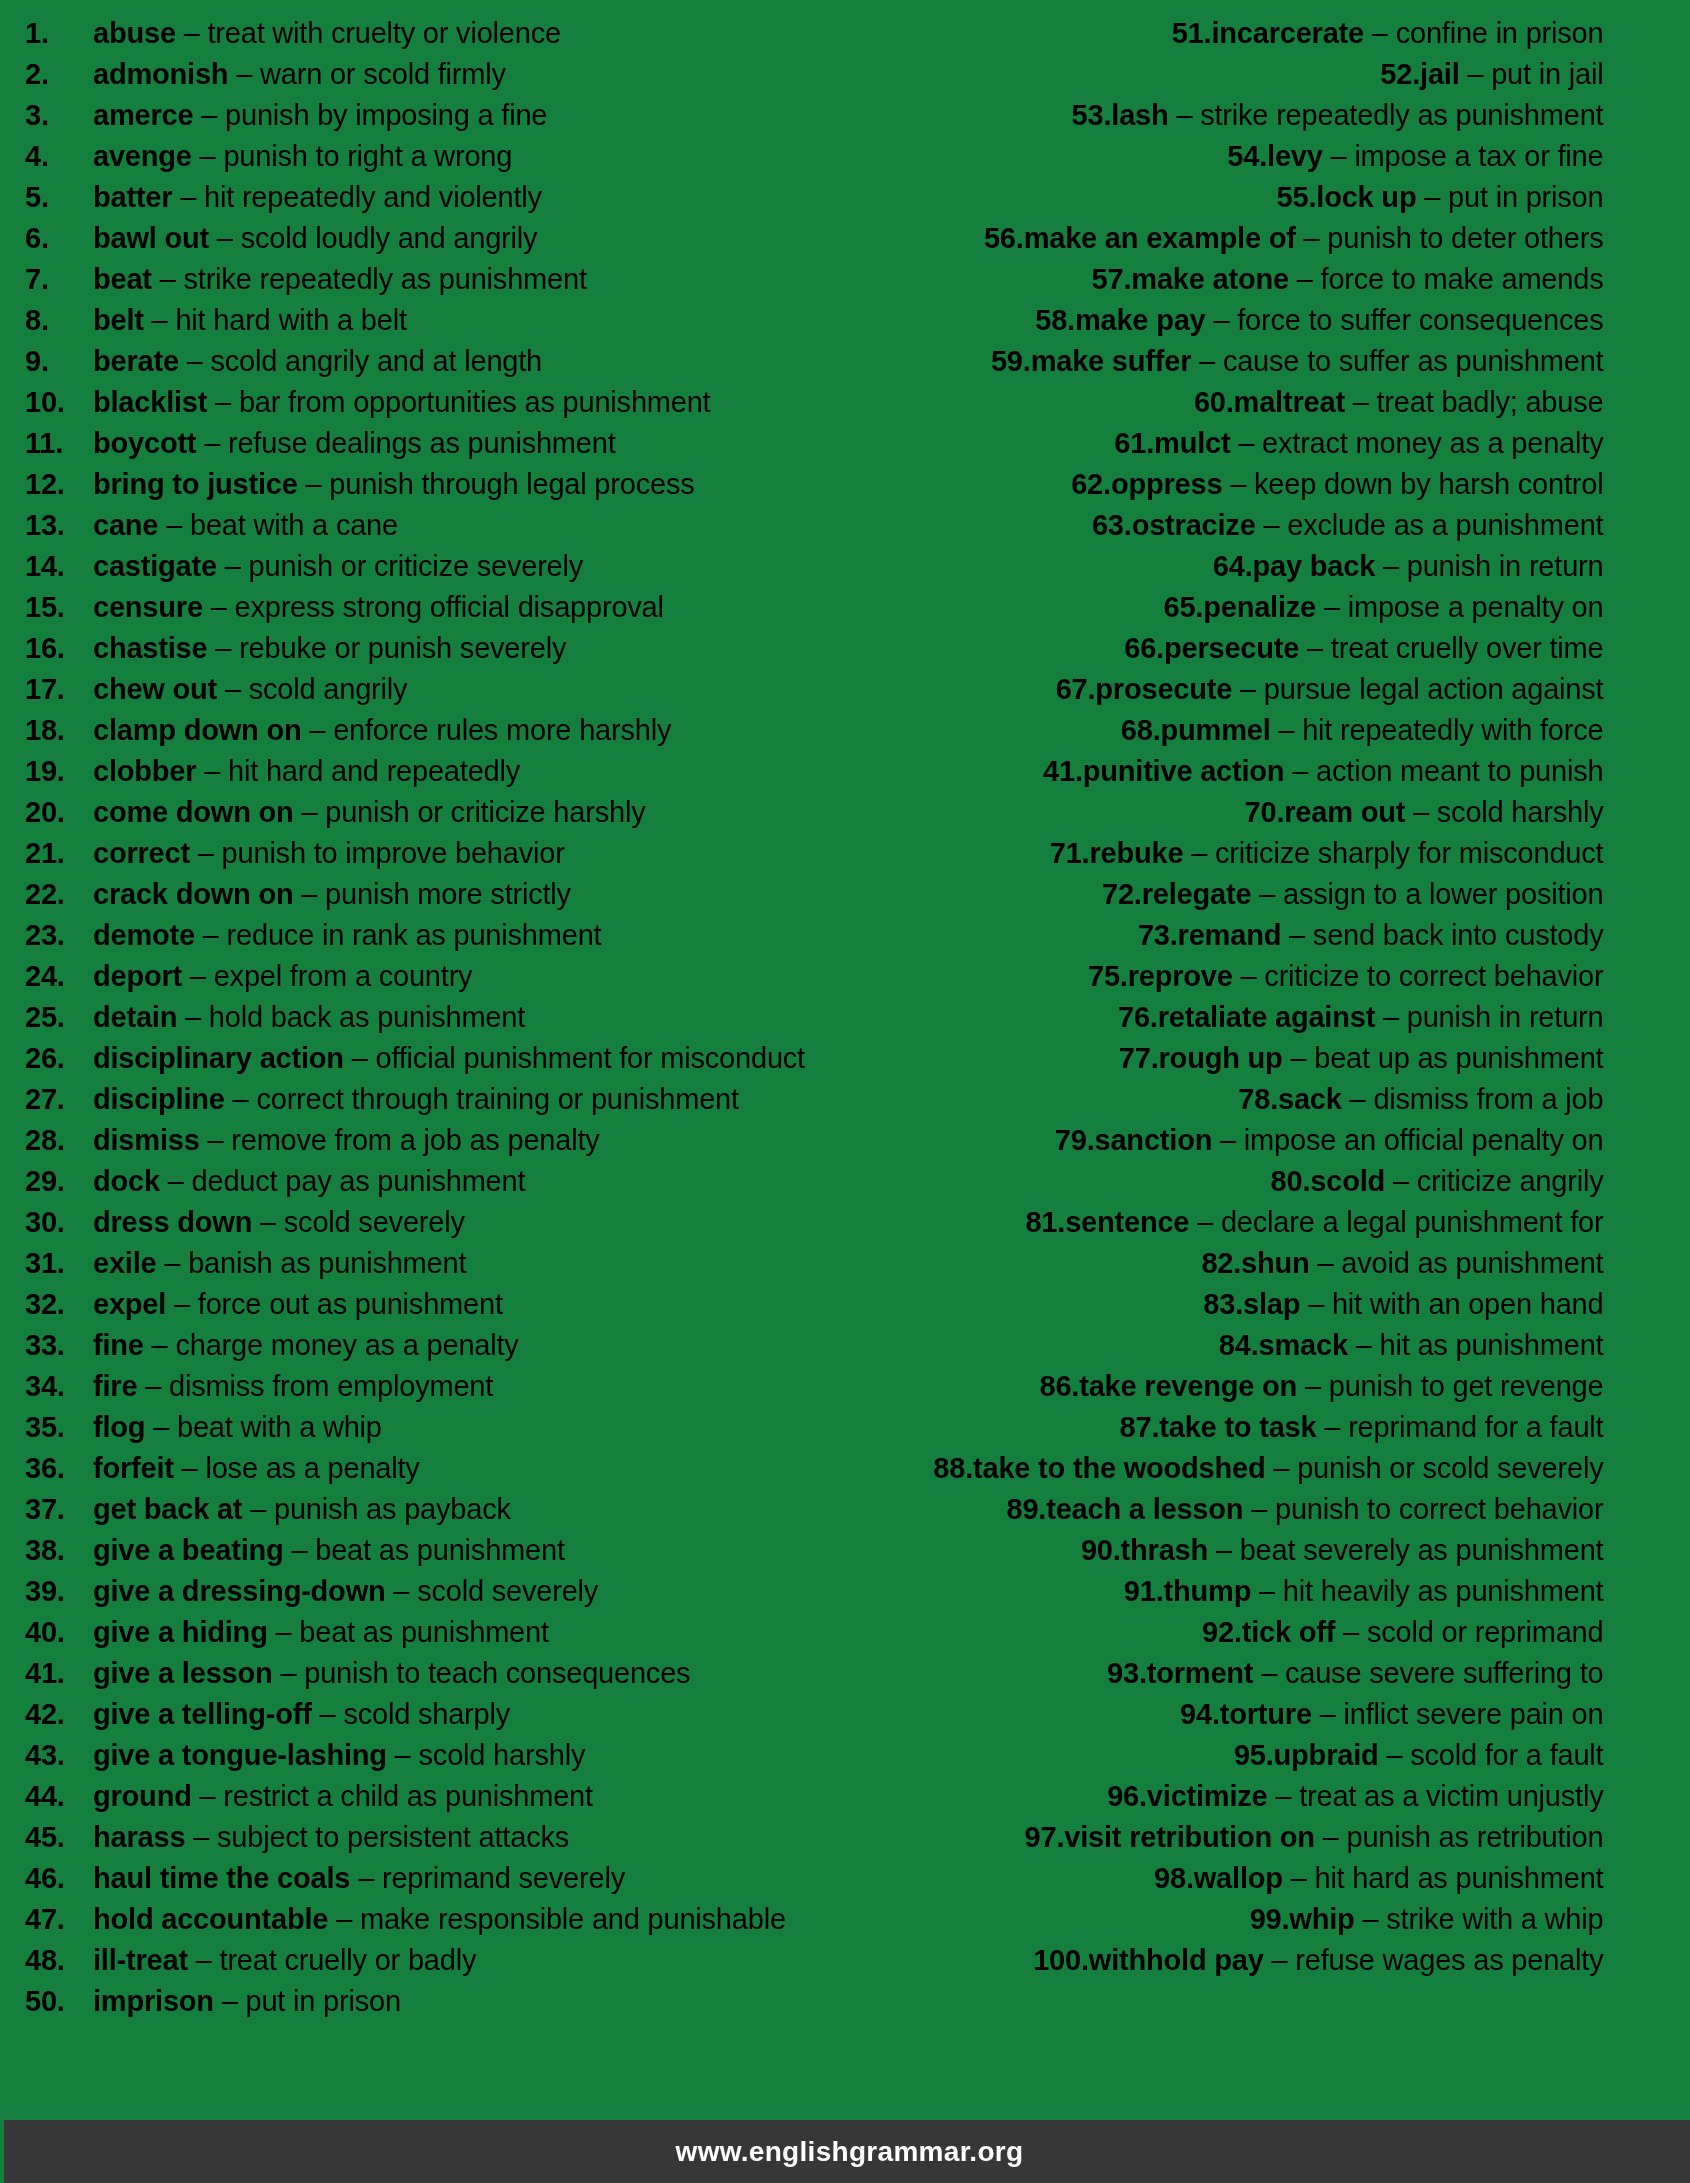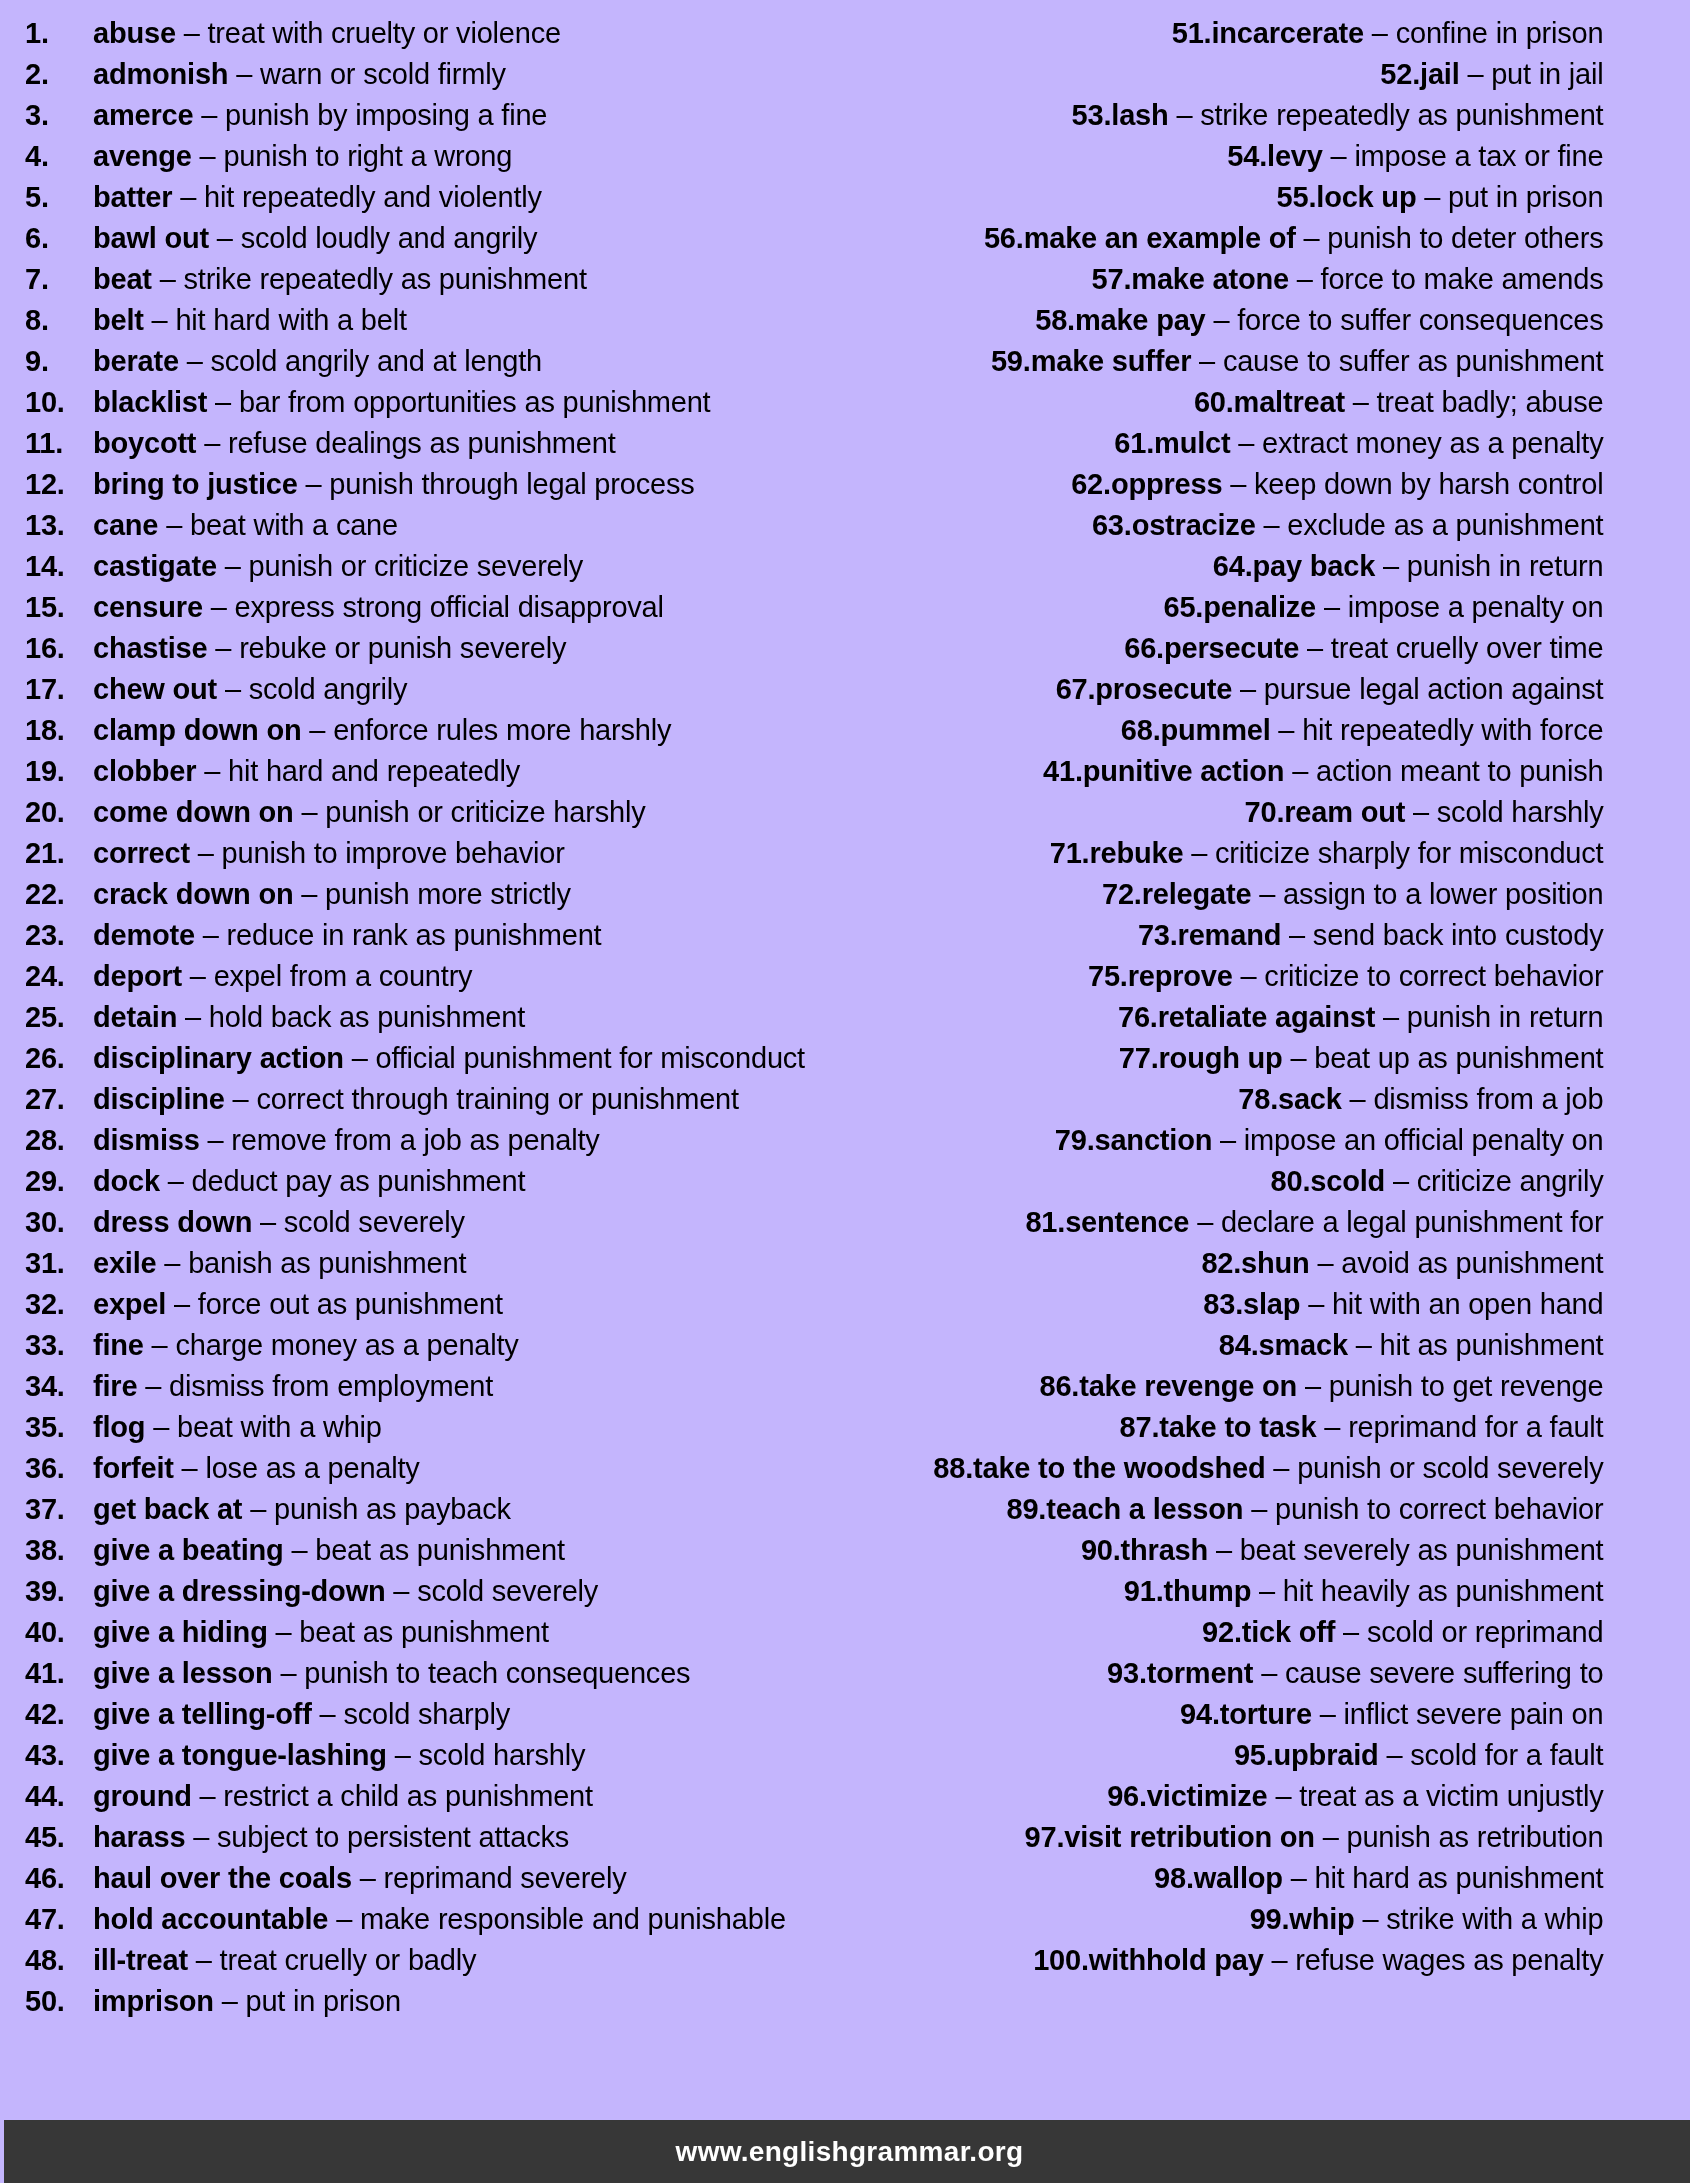--- a/index.html
+++ b/index.html
@@ -8,21 +8,21 @@
     height: 2183px;
     background: #ffffff;
     font-family: "Liberation Sans", sans-serif;
     color: #000000;
   }
   .page {
     position: relative;
     width: 1691px;
     height: 2183px;
     overflow: hidden;
-    background: #c4b5fd;
+    background: #15803d;
   }
   .lists {
     position: absolute;
     top: 13px;
     left: 25px;
     display: flex;
   }
   #col-0 { flex: 0 0 880px; width: 880px; }
   #col-1 { flex: 0 0 auto; text-align: right; }
   .item {
@@ -98,21 +98,21 @@
         <div class="item"><span class="num">36.</span><span class="term">forfeit</span><span class="sep"> – </span><span class="def">lose as a penalty</span></div>
         <div class="item"><span class="num">37.</span><span class="term">get back at</span><span class="sep"> – </span><span class="def">punish as payback</span></div>
         <div class="item"><span class="num">38.</span><span class="term">give a beating</span><span class="sep"> – </span><span class="def">beat as punishment</span></div>
         <div class="item"><span class="num">39.</span><span class="term">give a dressing-down</span><span class="sep"> – </span><span class="def">scold severely</span></div>
         <div class="item"><span class="num">40.</span><span class="term">give a hiding</span><span class="sep"> – </span><span class="def">beat as punishment</span></div>
         <div class="item"><span class="num">41.</span><span class="term">give a lesson</span><span class="sep"> – </span><span class="def">punish to teach consequences</span></div>
         <div class="item"><span class="num">42.</span><span class="term">give a telling-off</span><span class="sep"> – </span><span class="def">scold sharply</span></div>
         <div class="item"><span class="num">43.</span><span class="term">give a tongue-lashing</span><span class="sep"> – </span><span class="def">scold harshly</span></div>
         <div class="item"><span class="num">44.</span><span class="term">ground</span><span class="sep"> – </span><span class="def">restrict a child as punishment</span></div>
         <div class="item"><span class="num">45.</span><span class="term">harass</span><span class="sep"> – </span><span class="def">subject to persistent attacks</span></div>
-        <div class="item"><span class="num">46.</span><span class="term">haul over the coals</span><span class="sep"> – </span><span class="def">reprimand severely</span></div>
+        <div class="item"><span class="num">46.</span><span class="term">haul time the coals</span><span class="sep"> – </span><span class="def">reprimand severely</span></div>
         <div class="item"><span class="num">47.</span><span class="term">hold accountable</span><span class="sep"> – </span><span class="def">make responsible and punishable</span></div>
         <div class="item"><span class="num">48.</span><span class="term">ill-treat</span><span class="sep"> – </span><span class="def">treat cruelly or badly</span></div>
         <div class="item"><span class="num">50.</span><span class="term">imprison</span><span class="sep"> – </span><span class="def">put in prison</span></div>
       </div>
     <div class="column" id="col-1">
         <div class="item"><span class="num">51.</span><span class="term">incarcerate</span><span class="sep"> – </span><span class="def">confine in prison</span></div>
         <div class="item"><span class="num">52.</span><span class="term">jail</span><span class="sep"> – </span><span class="def">put in jail</span></div>
         <div class="item"><span class="num">53.</span><span class="term">lash</span><span class="sep"> – </span><span class="def">strike repeatedly as punishment</span></div>
         <div class="item"><span class="num">54.</span><span class="term">levy</span><span class="sep"> – </span><span class="def">impose a tax or fine</span></div>
         <div class="item"><span class="num">55.</span><span class="term">lock up</span><span class="sep"> – </span><span class="def">put in prison</span></div>

